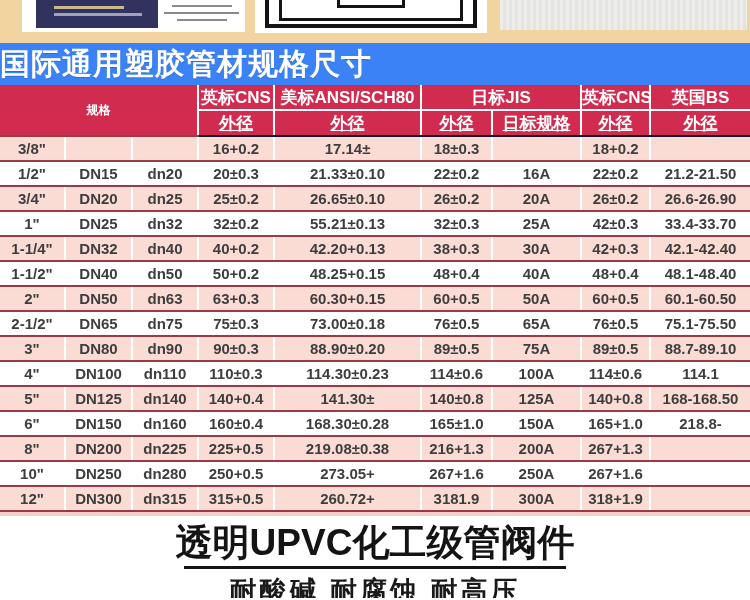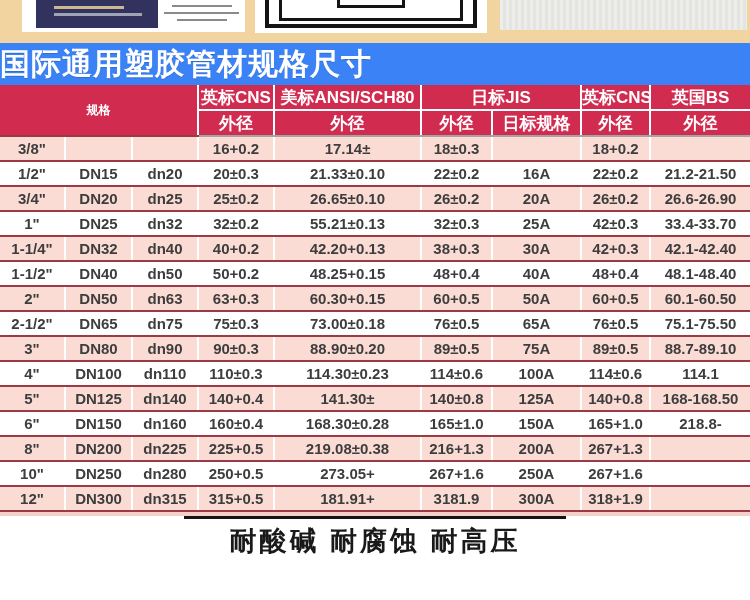--- a/index.html
+++ b/index.html
@@ -50,21 +50,21 @@
   col.c1{width:65px} col.c2{width:67px} col.c3{width:66px}
   col.c4{width:76px} col.c5{width:147px} col.c6{width:71px}
   col.c7{width:89px} col.c8{width:69px} col.c9{width:100px}
   thead th {
     background:#d22b50; color:#ffffff; font-size:17px; font-weight:bold;
     height:24px; padding:0; border-left:2px solid #ffffff;
     white-space:nowrap; overflow:hidden;
   }
   thead .th-spec { border-left:none; border-bottom:2px solid #993a44; font-size:12px; }
   thead .r1 th.grp { border-bottom:2px solid #ffffff; }
-  thead .r2 th { border-bottom:2px solid #a3a3a3; }
+  thead .r2 th { border-bottom:2px solid #0f172a;text-decoration:underline; }
   tbody td {
     height:23px; padding:0; text-align:center;
     font-size:15px; font-weight:bold; color:#3d3d3d;
     border-bottom:2px solid #9a3a44; border-left:2px solid #ffffff;
     white-space:nowrap; overflow:hidden;
   }
   tbody td:first-child { border-left:none; }
   tr.pink  { background:#fbdcd5; }
   tr.white { background:#ffffff; }
   
@@ -283,25 +283,26 @@
     <td>267+1.6</td>
     <td>250A</td>
     <td>267+1.6</td>
     <td></td>
   </tr>
       <tr class="pink">
     <td>12"</td>
     <td>DN300</td>
     <td>dn315</td>
     <td>315+0.5</td>
-    <td>181.91+</td>
+    <td>260.72+</td>
     <td>3181.9</td>
     <td>300A</td>
     <td>318+1.9</td>
     <td></td>
   </tr>
     </tbody>
 </table>
 
 <div class="bottom">
+  <div class="head">透明UPVC化工级管阀件</div>
   <div class="rule"></div>
   <div class="sub">耐酸碱 耐腐蚀 耐高压</div>
 </div>
 
 </body></html>

